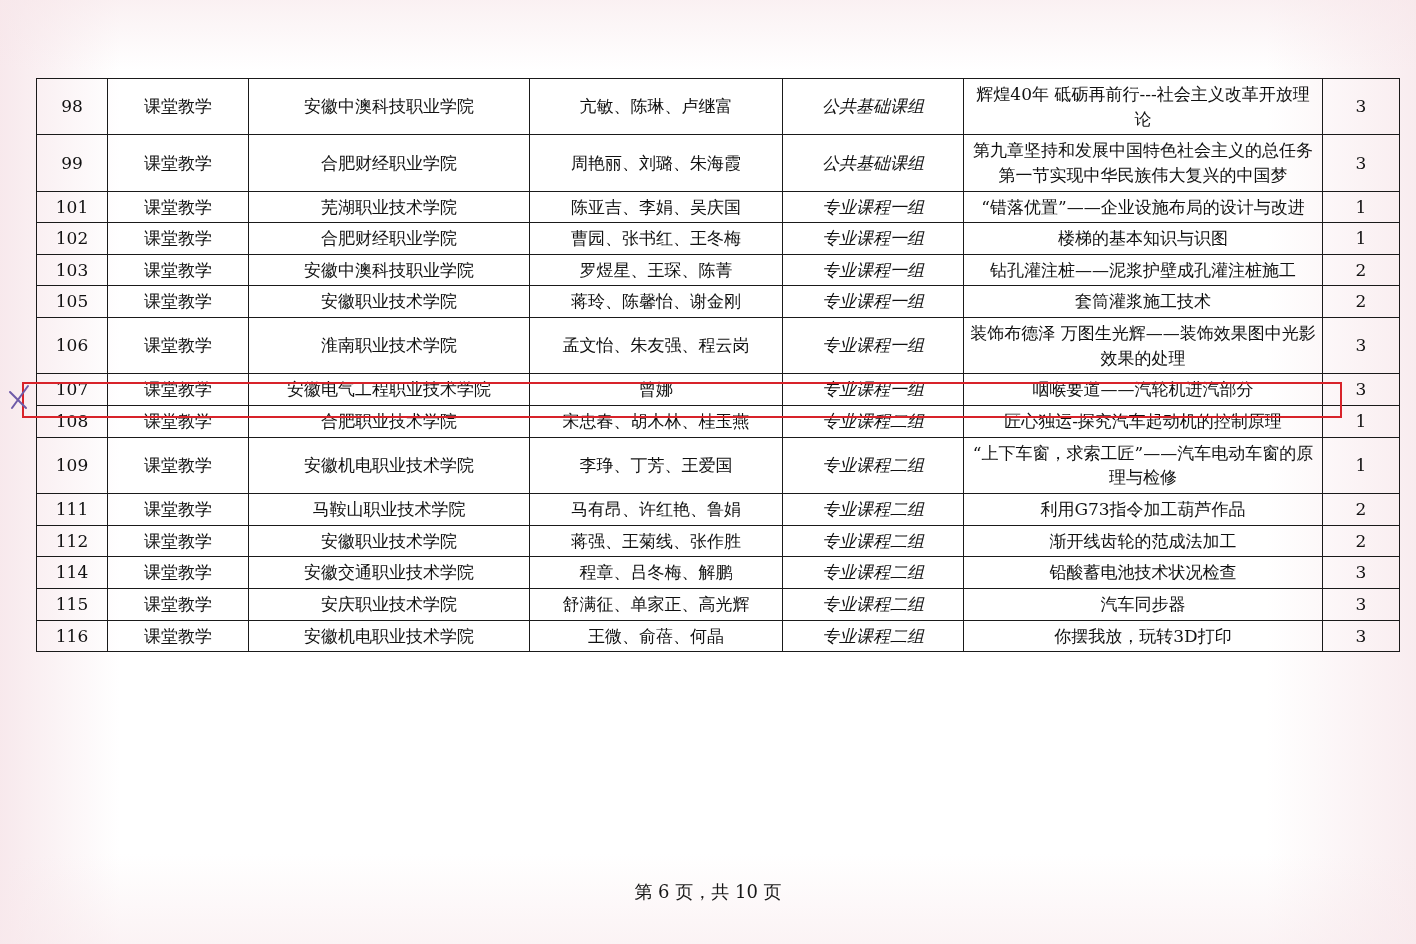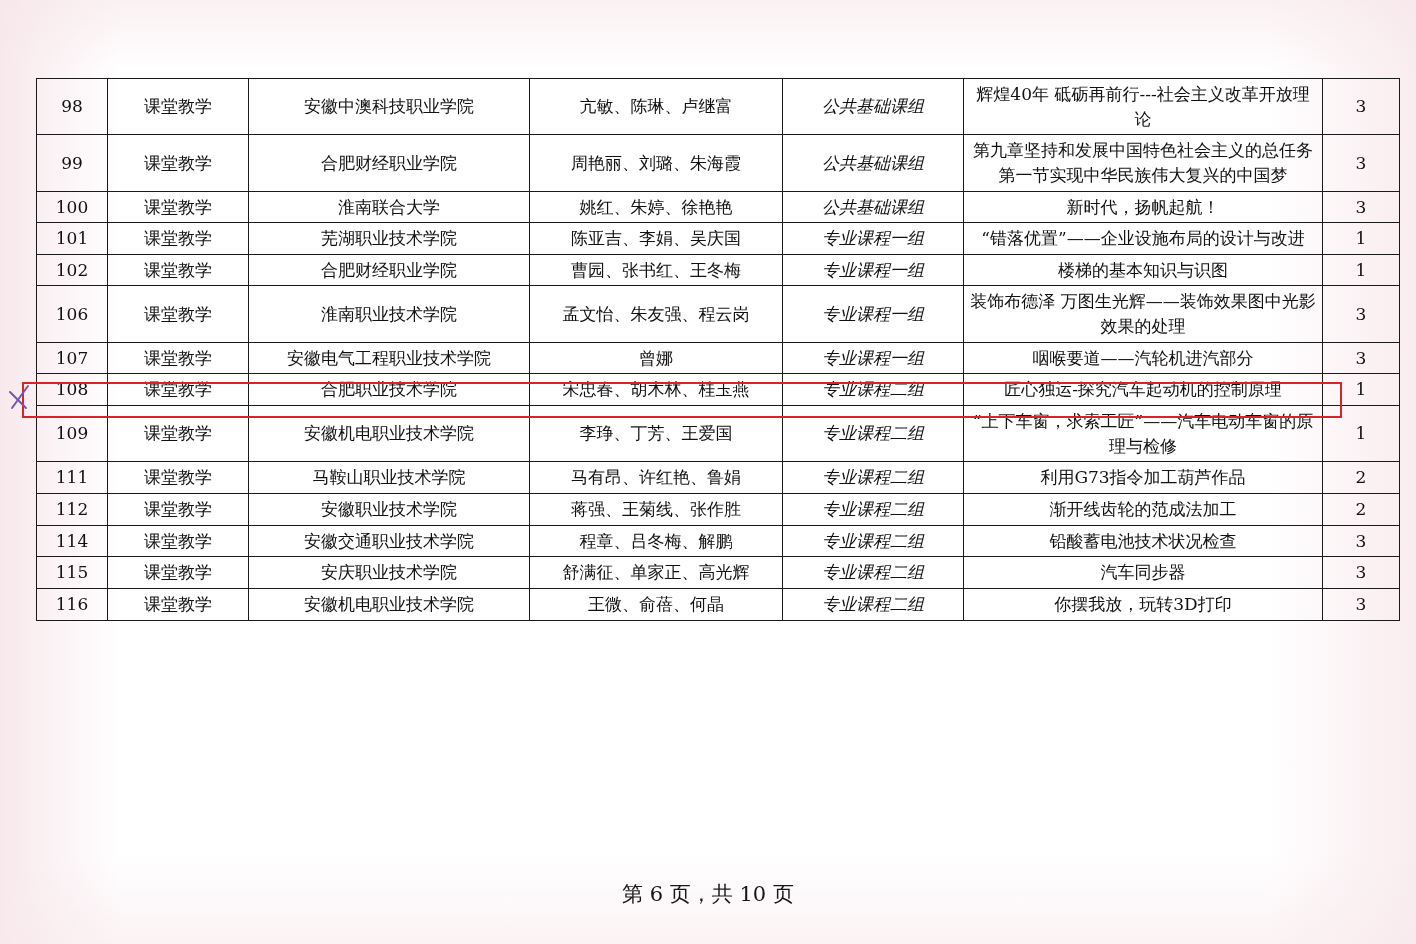--- a/index.html
+++ b/index.html
@@ -102,21 +102,21 @@
     height: 40px;
     pointer-events: none;
   }
 
   .footer {
     position: absolute;
     top: 880px;
     left: 0;
     width: 1416px;
     text-align: center;
-    font-size: 21px;
+    font-size: 18px;
     color: #161616;
     font-family: "DejaVu Serif", "Liberation Serif", serif;
   }
 </style>
 </head>
 <body>
 
 <div class="paper-tint-left"></div>
 <div class="paper-tint-right"></div>
 <div class="paper-tint-top"></div>
@@ -139,29 +139,20 @@
       <tr>
         <td class="c-no">99</td>
         <td class="c-type">课堂教学</td>
         <td class="c-school">合肥财经职业学院</td>
         <td class="c-people">周艳丽、刘璐、朱海霞</td>
         <td class="c-group">公共基础课组</td>
         <td class="c-title cell-title">第九章坚持和发展中国特色社会主义的总任务第一节实现中华民族伟大复兴的中国梦</td>
         <td class="c-count">3</td>
       </tr>
 
-      <tr>
-        <td class="c-no">100</td>
-        <td class="c-type">课堂教学</td>
-        <td class="c-school">淮南联合大学</td>
-        <td class="c-people">姚红、朱婷、徐艳艳</td>
-        <td class="c-group">公共基础课组</td>
-        <td class="c-title cell-title">新时代，扬帆起航！</td>
-        <td class="c-count">3</td>
-      </tr>
 
       <tr>
         <td class="c-no">101</td>
         <td class="c-type">课堂教学</td>
         <td class="c-school">芜湖职业技术学院</td>
         <td class="c-people">陈亚吉、李娟、吴庆国</td>
         <td class="c-group">专业课程一组</td>
         <td class="c-title cell-title">“错落优置”——企业设施布局的设计与改进</td>
         <td class="c-count">1</td>
       </tr>
@@ -169,22 +160,40 @@
       <tr>
         <td class="c-no">102</td>
         <td class="c-type">课堂教学</td>
         <td class="c-school">合肥财经职业学院</td>
         <td class="c-people">曹园、张书红、王冬梅</td>
         <td class="c-group">专业课程一组</td>
         <td class="c-title cell-title">楼梯的基本知识与识图</td>
         <td class="c-count">1</td>
       </tr>
 
-
-
+      <tr>
+        <td class="c-no">103</td>
+        <td class="c-type">课堂教学</td>
+        <td class="c-school">安徽中澳科技职业学院</td>
+        <td class="c-people">罗煜星、王琛、陈菁</td>
+        <td class="c-group">专业课程一组</td>
+        <td class="c-title cell-title">钻孔灌注桩——泥浆护壁成孔灌注桩施工</td>
+        <td class="c-count">2</td>
+      </tr>
+
+
+      <tr>
+        <td class="c-no">105</td>
+        <td class="c-type">课堂教学</td>
+        <td class="c-school">安徽职业技术学院</td>
+        <td class="c-people">蒋玲、陈馨怡、谢金刚</td>
+        <td class="c-group">专业课程一组</td>
+        <td class="c-title cell-title">套筒灌浆施工技术</td>
+        <td class="c-count">2</td>
+      </tr>
 
       <tr>
         <td class="c-no">106</td>
         <td class="c-type">课堂教学</td>
         <td class="c-school">淮南职业技术学院</td>
         <td class="c-people">孟文怡、朱友强、程云岗</td>
         <td class="c-group">专业课程一组</td>
         <td class="c-title cell-title">装饰布德泽 万图生光辉——装饰效果图中光影效果的处理</td>
         <td class="c-count">3</td>
       </tr>

